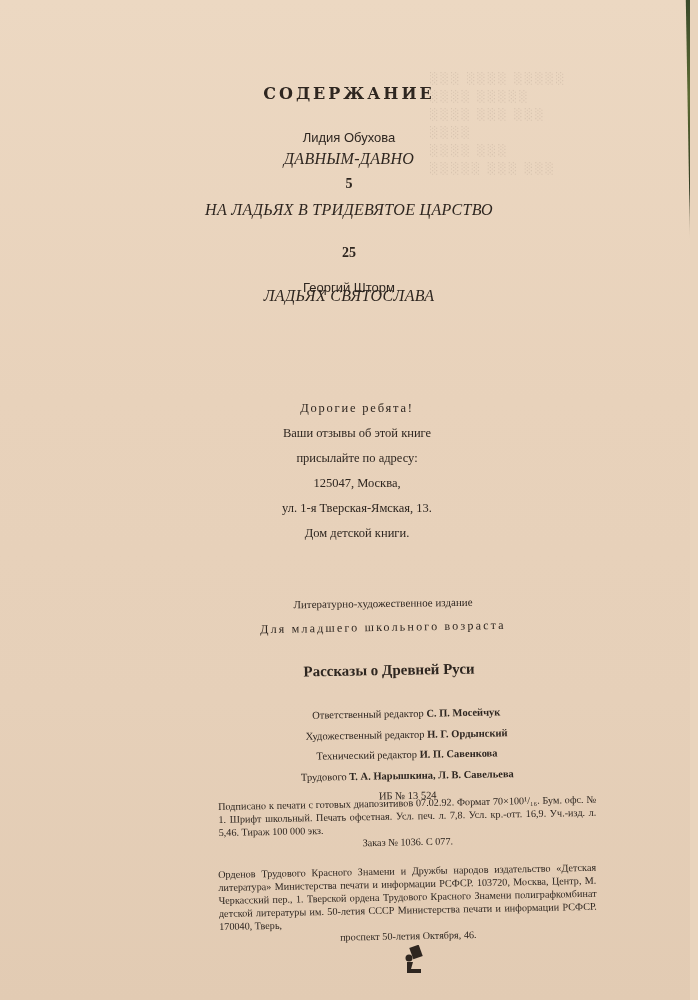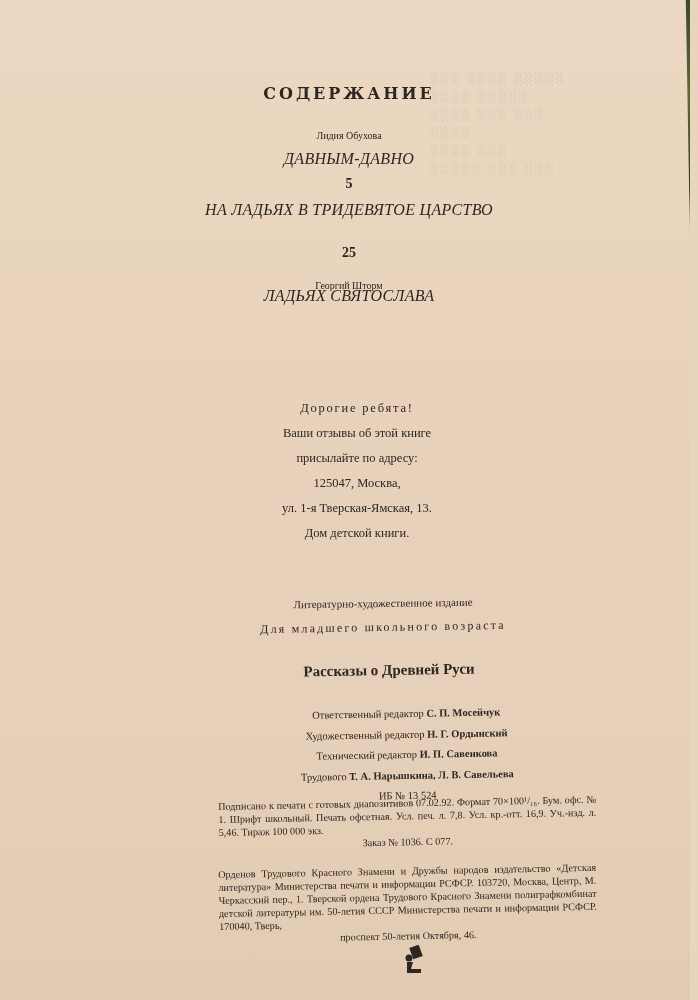--- a/index.html
+++ b/index.html
@@ -17,21 +17,21 @@
     position: absolute; right: 0; top: 0; width: 14px; height: 240px;
     background: linear-gradient(180deg, #3a4a2a, #5d6b33 40%, #2f3a22 80%, #e2cbb3 100%);
     clip-path: polygon(70% 0, 100% 0, 100% 100%, 100% 100%);
   }
   .ghost {
     position: absolute; color: rgba(90,80,70,0.13); font-size: 11px;
     left: 430px; top: 70px; width: 240px; line-height: 18px; letter-spacing: 2px;
   }
   .center { position: absolute; left: 0; width: 698px; text-align: center; }
   .toc-title { top: 84px; font-size: 16px; font-weight: bold; letter-spacing: 3px; font-family: "DejaVu Serif", serif; }
-  .author { font-size: 10px; font-family: Liberation Serif, serif; }
+  .author { font-size: 13px; font-family: Liberation Sans, sans-serif; }
   .work { font-size: 16px; font-family: "Liberation Serif", serif; letter-spacing: 0.3px; font-style: italic; }
   .pg { font-size: 14px; font-weight: bold; font-family: "Liberation Serif", serif; }
   .notice { font-size: 12.5px; font-family: "Liberation Serif", serif; line-height: 25px; }
   .notice .greet { letter-spacing: 1.8px; }
   .small { font-size: 11px; font-family: "Liberation Serif", serif; }
   .spaced { font-size: 12px; letter-spacing: 2.2px; font-family: "Liberation Serif", serif; }
   .booktitle { font-size: 15px; font-weight: bold; font-family: "Liberation Serif", serif; }
   .credit { font-size: 10.5px; font-family: "Liberation Serif", serif; line-height: 20.5px; }
   .credit b { font-weight: bold; }
   .imprint {

